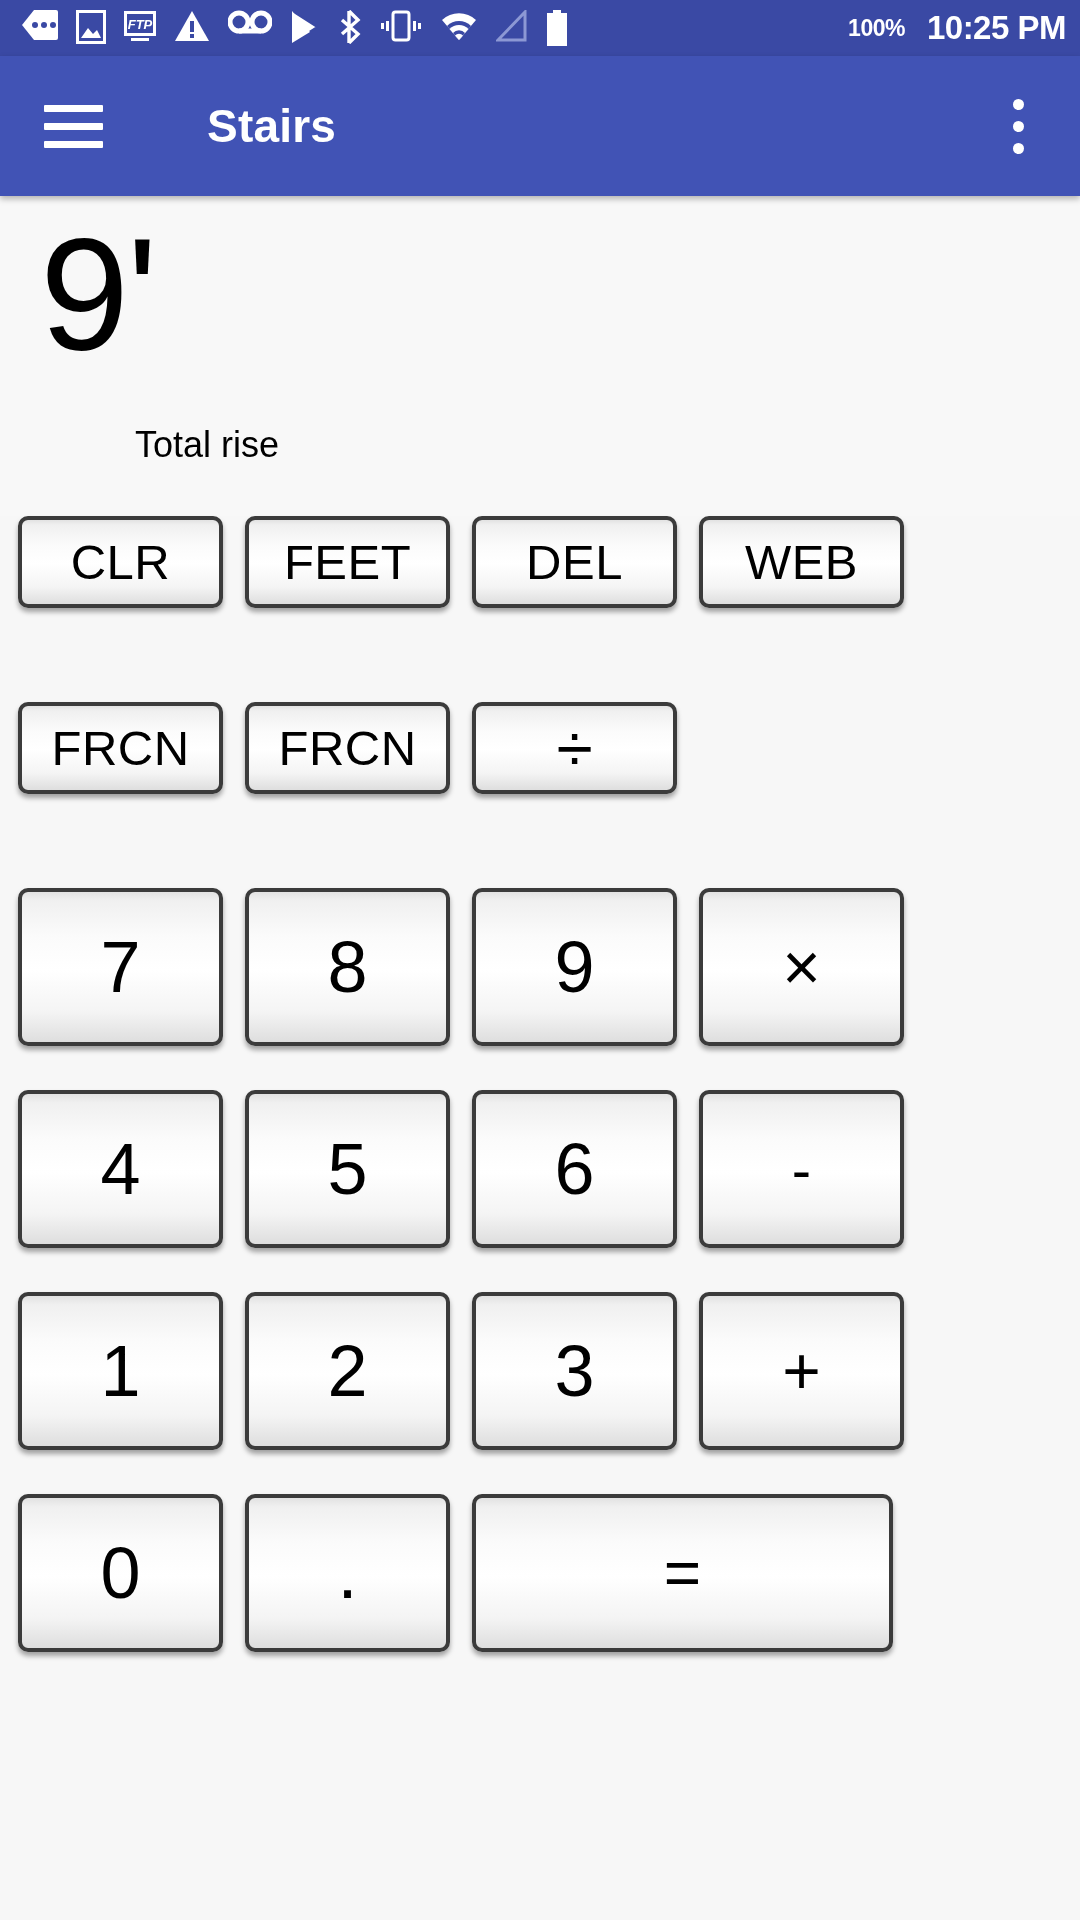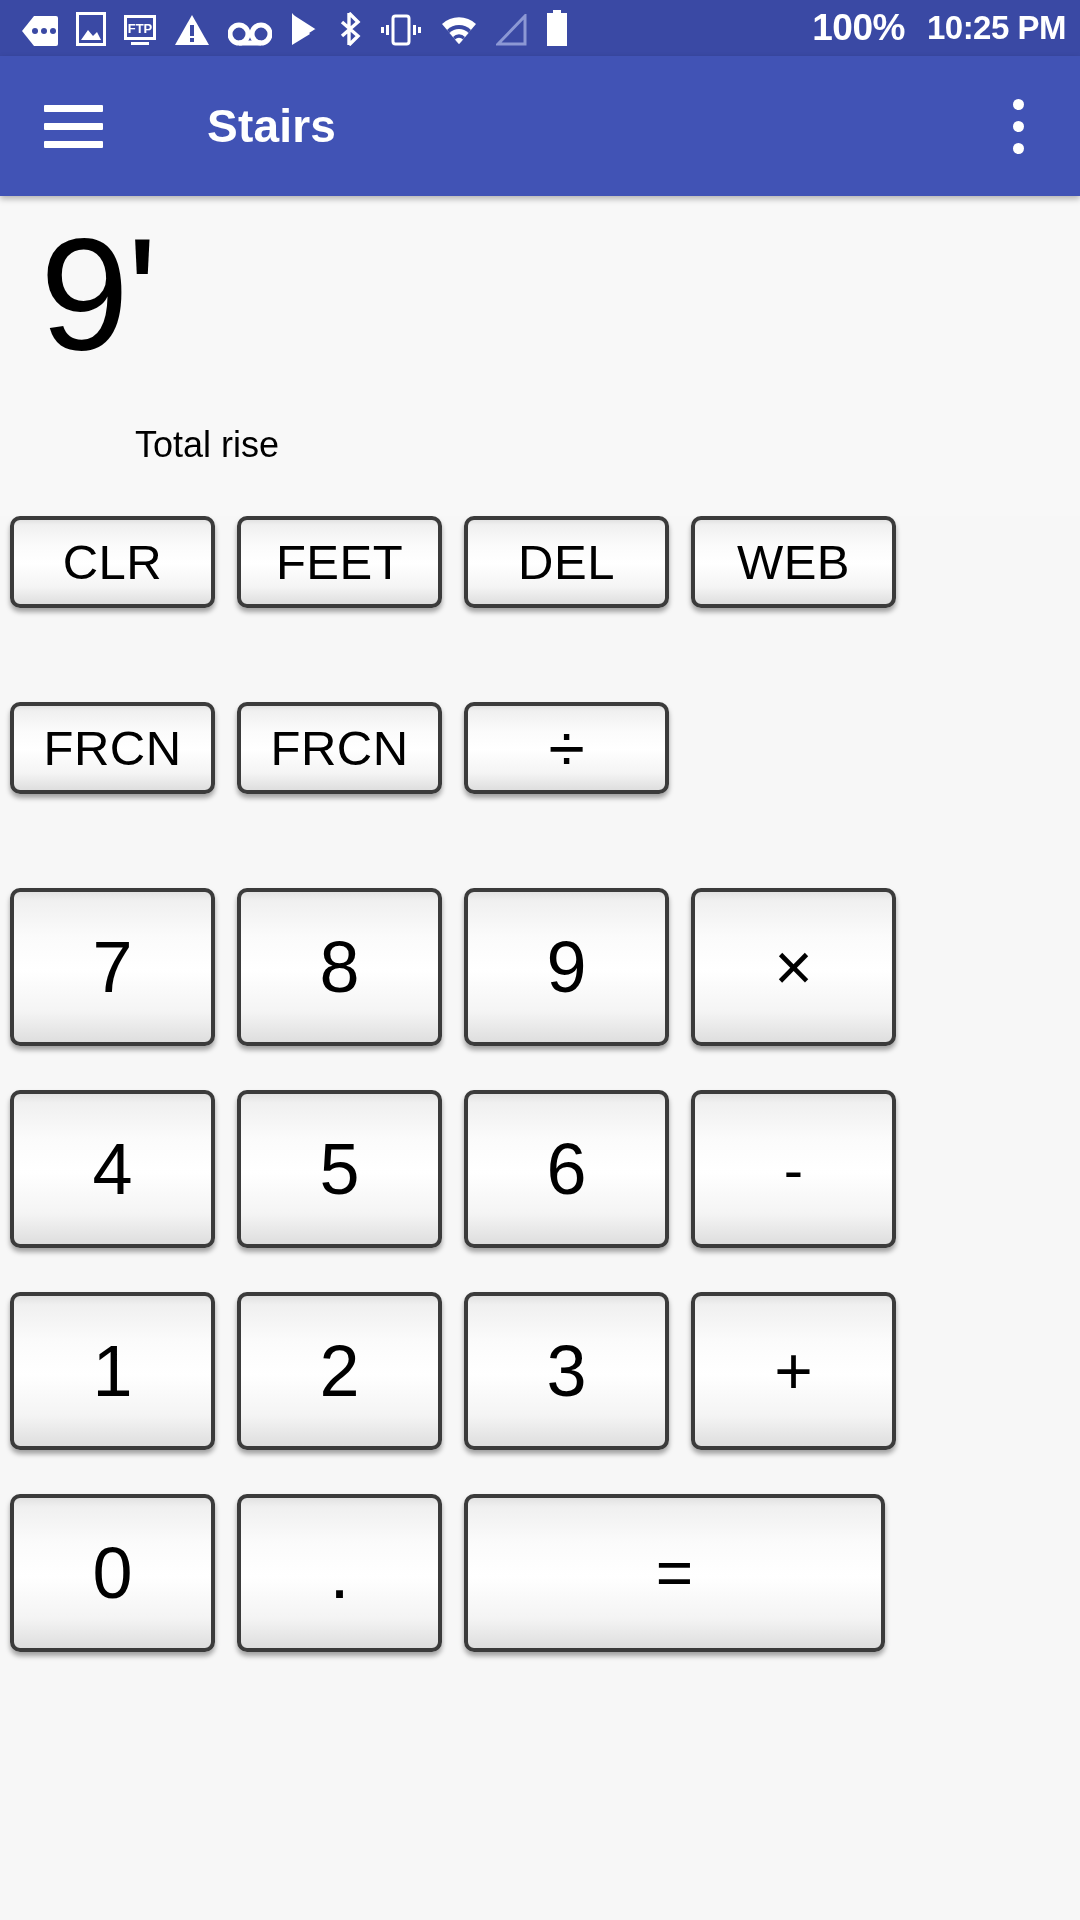--- a/index.html
+++ b/index.html
@@ -11,24 +11,24 @@
   }
 
   
   #status-bar {
     height:56px; width:1080px;
     background:#3a49a4;
     display:flex; align-items:center;
     padding:0 14px 0 22px;
     color:#ffffff;
   }
-  #status-icons { display:flex; align-items:flex-end; gap:18px; flex:1; }
+  #status-icons { display:flex; align-items:flex-start; gap:18px; flex:1;font-style:italic; }
   .sicon { display:block; }
   #status-right { display:flex; align-items:center; gap:22px; }
-  #battery-pct { font-size:37px; font-weight:700; letter-spacing:-0.5px; }
+  #battery-pct { font-size:23px; font-weight:700; letter-spacing:-0.5px; }
   #clock { font-size:33px; font-weight:700; letter-spacing:-0.5px; }
 
   
   #app-bar {
     height:140px; width:1080px;
     background:#4153b5;
     display:flex; align-items:center;
     padding:0 30px 0 44px;
     box-shadow:0 3px 6px rgba(0,0,0,0.28);
     position:relative; z-index:5;gap:37px;
@@ -67,21 +67,21 @@
     color:#000000; letter-spacing:-2px;
   }
   #display-label {
     position:absolute; left:135px; top:228px;
     font-size:36px; color:#000000; font-weight:400;
   }
 
   
   #keypad {
     width:1080px;
-    padding:0 10px;
+    padding:0 18px;
     position:relative;
   }
   .key-row { display:flex; width:1060px; }
   .key-row.small { height:148px; }
   .key-row.big   { height:180px; }
 
   .key {
     margin:0 11px 0 11px;
     background:linear-gradient(to bottom,
         #e2e2e2 0%, #f0f0f0 6%, #fbfbfb 30%,

